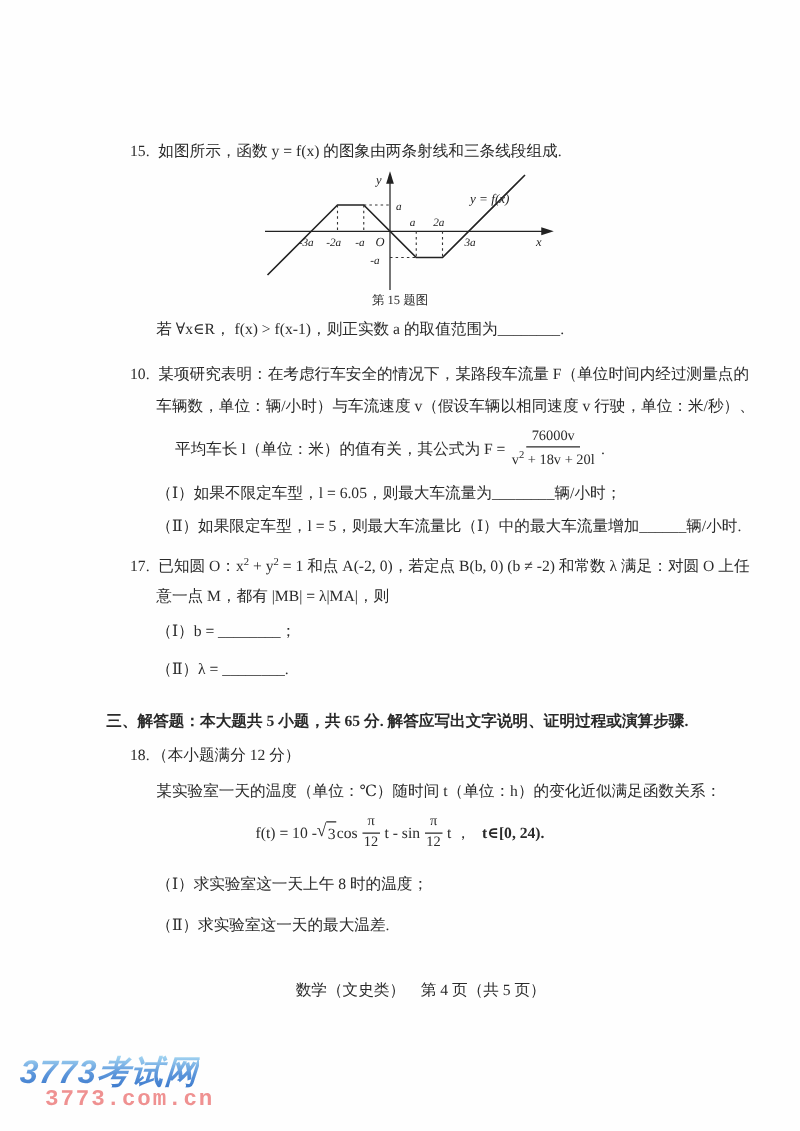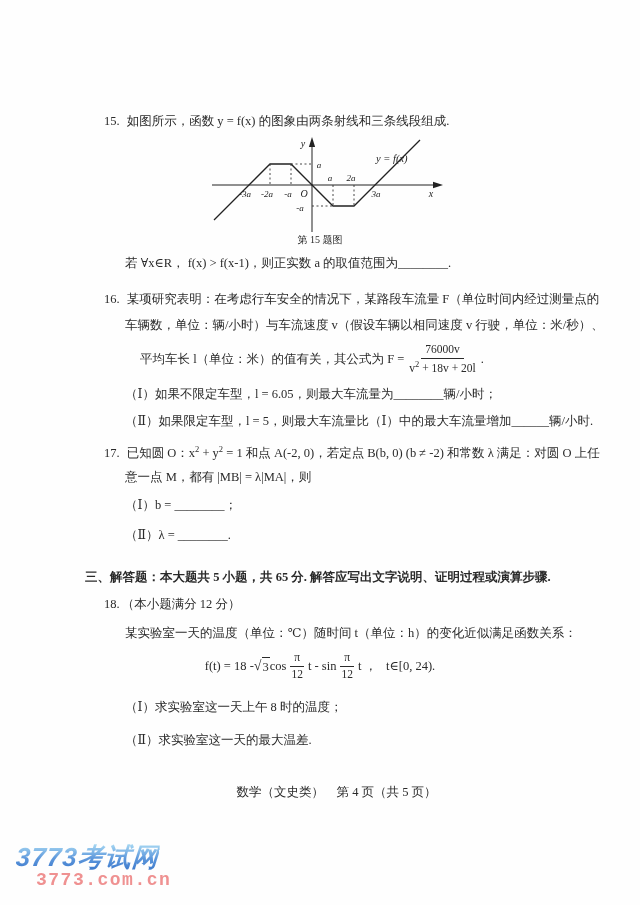--- a/index.html
+++ b/index.html
@@ -82,21 +82,21 @@
       <text x="176" y="62" font-size="9" text-anchor="middle">3a</text>
       <text x="176" y="27" font-size="10.5">y = f(x)</text>
     </svg>
   </div>
 
   <div class="caption center" style="top:233px;">第 15 题图</div>
 
   <div class="line" style="left:125px; top:254px;">若 ∀x∈R， f(x) &gt; f(x-1)，则正实数 a 的取值范围为________.</div>
 
   <div class="line" style="left:104px; top:290px;">
-    <span class="qnum">16.</span><span>某项研究表明：在考虑行车安全的情况下，某路段车流量 F（单位时间内经过测量点的</span>
+    <span class="qnum">10.</span><span>某项研究表明：在考虑行车安全的情况下，某路段车流量 F（单位时间内经过测量点的</span>
   </div>
   <div class="line" style="left:125px; top:316px;">车辆数，单位：辆/小时）与车流速度 v（假设车辆以相同速度 v 行驶，单位：米/秒）、</div>
   <div class="line mathline" style="left:125px; top:341px; height:36px;margin-left:15px;">
     <span>平均车长 l（单位：米）的值有关，其公式为 F =</span>
     <span class="frac">
       <span class="num">76000v</span>
       <span class="den"><span>v</span><sup>2</sup><span> + 18v + 20l</span></span>
     </span>
     <span>.</span>
   </div>
@@ -111,35 +111,35 @@
   <div class="line" style="left:125px; top:526px;">（Ⅱ）λ = ________.</div>
 
   <div class="line bold" style="left:85px; top:568px;">三、解答题：本大题共 5 小题，共 65 分. 解答应写出文字说明、证明过程或演算步骤.</div>
 
   <div class="line" style="left:104px; top:595px;">
     <span class="qnum" style="margin-right:2px;">18.</span><span>（本小题满分 12 分）</span>
   </div>
   <div class="line" style="left:125px; top:624px;">某实验室一天的温度（单位：℃）随时间 t（单位：h）的变化近似满足函数关系：</div>
 
   <div class="line mathline center" style="top:648px; height:36px; justify-content:center;">
-    <span>f(t) = 18 - </span>
+    <span>f(t) = 10 - </span>
       <span class="sqrt-sym">√</span>
       <span class="sqrt-arg">3</span>
       <span>cos</span>
     <span class="frac">
       <span class="num">π</span>
       <span class="den">12</span>
     </span>
     <span>t - sin</span>
     <span class="frac">
       <span class="num">π</span>
       <span class="den">12</span>
     </span>
     <span>t ，</span>
-    <span style="margin-left:9px;">t∈[0, 24).</span>
+    <span style="margin-left:9px;font-weight:bold;">t∈[0, 24).</span>
   </div>
 
   <div class="line" style="left:125px; top:698px;">（Ⅰ）求实验室这一天上午 8 时的温度；</div>
   <div class="line" style="left:125px; top:731px;">（Ⅱ）求实验室这一天的最大温差.</div>
 
   <div class="footer center" style="top:784px;">数学（文史类）　第 4 页（共 5 页）</div>
 
   <div class="watermark">
     <div class="wm1">3773考试网</div>
     <div class="wm2">3773.com.cn</div>

